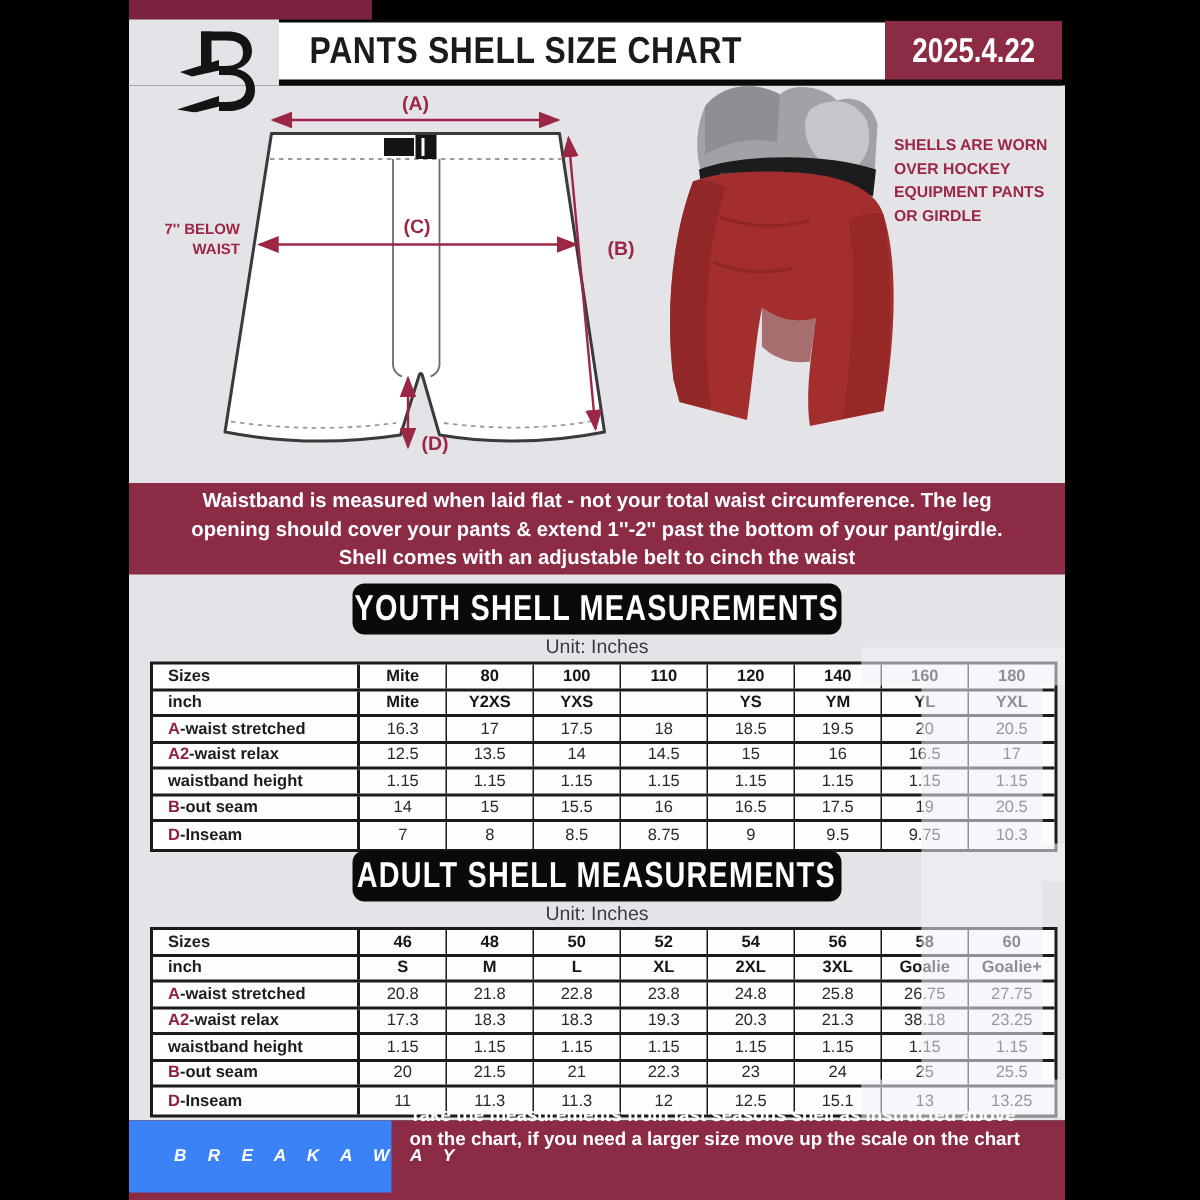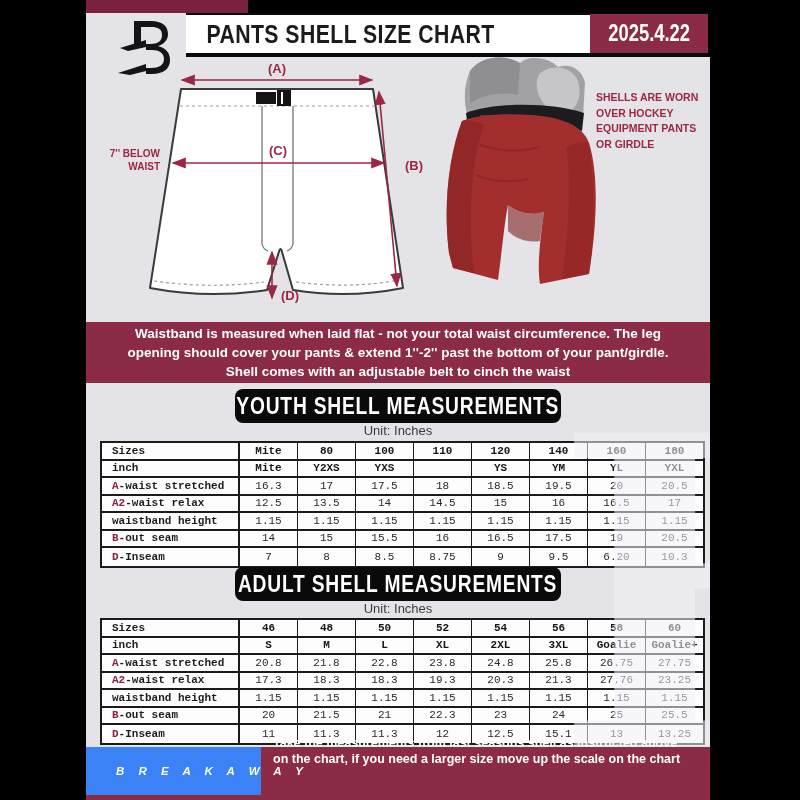--- a/index.html
+++ b/index.html
@@ -20,21 +20,21 @@
   .photo-caption{left:510px;top:90px;width:108px;color:#9c2744;font-size:10.5px;font-weight:700;line-height:15.5px;}
   
   .info-banner{left:0;top:322px;width:624px;height:61px;background:#8c2b45;color:#fff;display:flex;flex-direction:column;justify-content:center;text-align:center;font-size:13.5px;font-weight:600;line-height:19px;}
   .info-banner div{white-space:pre;}
   
   .sec-heading{left:149px;width:326px;height:34px;background:#0a0a0b;border-radius:8px;display:flex;align-items:center;justify-content:center;}
   .sec-heading span{color:#fff;font-size:24px;font-weight:700;letter-spacing:1px;transform:scaleX(.8);white-space:nowrap;}
   .unit-label{left:0;width:624px;text-align:center;color:#3b3b40;font-size:13px;font-weight:500;}
   
   .size-table{left:14px;width:605px;border:2px solid #1b1b1e;box-sizing:border-box;background:#fdfdfe;}
-  .t-row{display:flex;height:17.5px;border-bottom:2px solid #1b1b1e;box-sizing:border-box;font-family:Liberation Mono, monospace;}
+  .t-row{display:flex;height:17.5px;border-bottom:2px solid #1b1b1e;box-sizing:border-box;}
   .t-row:last-child{border-bottom:none;}
   .t-label{width:138px;flex:none;border-right:2px solid #1b1b1e;box-sizing:border-box;display:flex;align-items:center;padding-left:10px;font-size:11px;font-weight:700;color:#1c1c1f;}
   .t-label .pfx{color:#8c2140;}
   .t-cell{flex:1;border-right:1.5px solid #1b1b1e;box-sizing:border-box;display:flex;align-items:center;justify-content:center;font-size:11px;color:#29292c;}
   .t-cell:last-child{border-right:none;}
   .t-row.bold .t-cell{font-weight:700;color:#151517;}
   
   .watermark{left:468px;top:380px;font-family:"DejaVu Serif",serif;font-weight:700;font-size:430px;line-height:1;color:rgba(243,243,248,.55);pointer-events:none;z-index:5;}
   
   .footer-maroon{left:0;top:747px;width:624px;height:53px;background:#8c2b45;}
@@ -232,21 +232,21 @@
         <div class="t-label">
           <span class="pfx">D</span>
           <span>-Inseam</span>
         </div>
         <div class="t-cell">7</div>
         <div class="t-cell">8</div>
         <div class="t-cell">8.5</div>
         <div class="t-cell">8.75</div>
         <div class="t-cell">9</div>
         <div class="t-cell">9.5</div>
-        <div class="t-cell">6.20</div>
+        <div class="t-cell">9.75</div>
         <div class="t-cell">10.3</div>
       </div>
     </div>
 
   <div class="abs sec-heading" style="top:567px;">
     <span>ADULT SHELL MEASUREMENTS</span>
   </div>
   <div class="abs unit-label" style="top:601px;">Unit: Inches</div>
   <div class="abs size-table" style="top:618px;">
       <div class="t-row bold">
@@ -295,21 +295,21 @@
         <div class="t-label">
           <span class="pfx">A2</span>
           <span>-waist relax</span>
         </div>
         <div class="t-cell">17.3</div>
         <div class="t-cell">18.3</div>
         <div class="t-cell">18.3</div>
         <div class="t-cell">19.3</div>
         <div class="t-cell">20.3</div>
         <div class="t-cell">21.3</div>
-        <div class="t-cell">27.76</div>
+        <div class="t-cell">38.18</div>
         <div class="t-cell">23.25</div>
       </div>
       <div class="t-row">
         <div class="t-label">
           <span class="pfx"></span>
           <span>waistband height</span>
         </div>
         <div class="t-cell">1.15</div>
         <div class="t-cell">1.15</div>
         <div class="t-cell">1.15</div>

